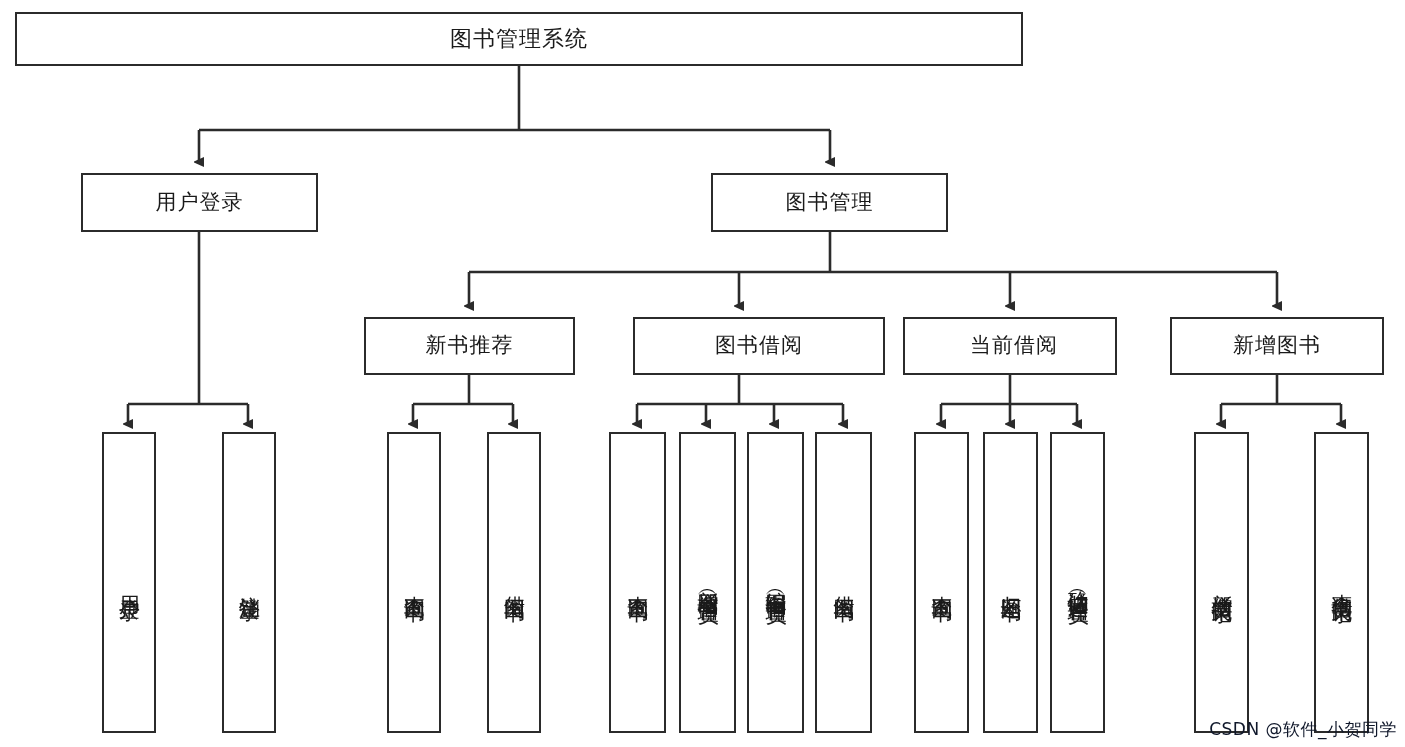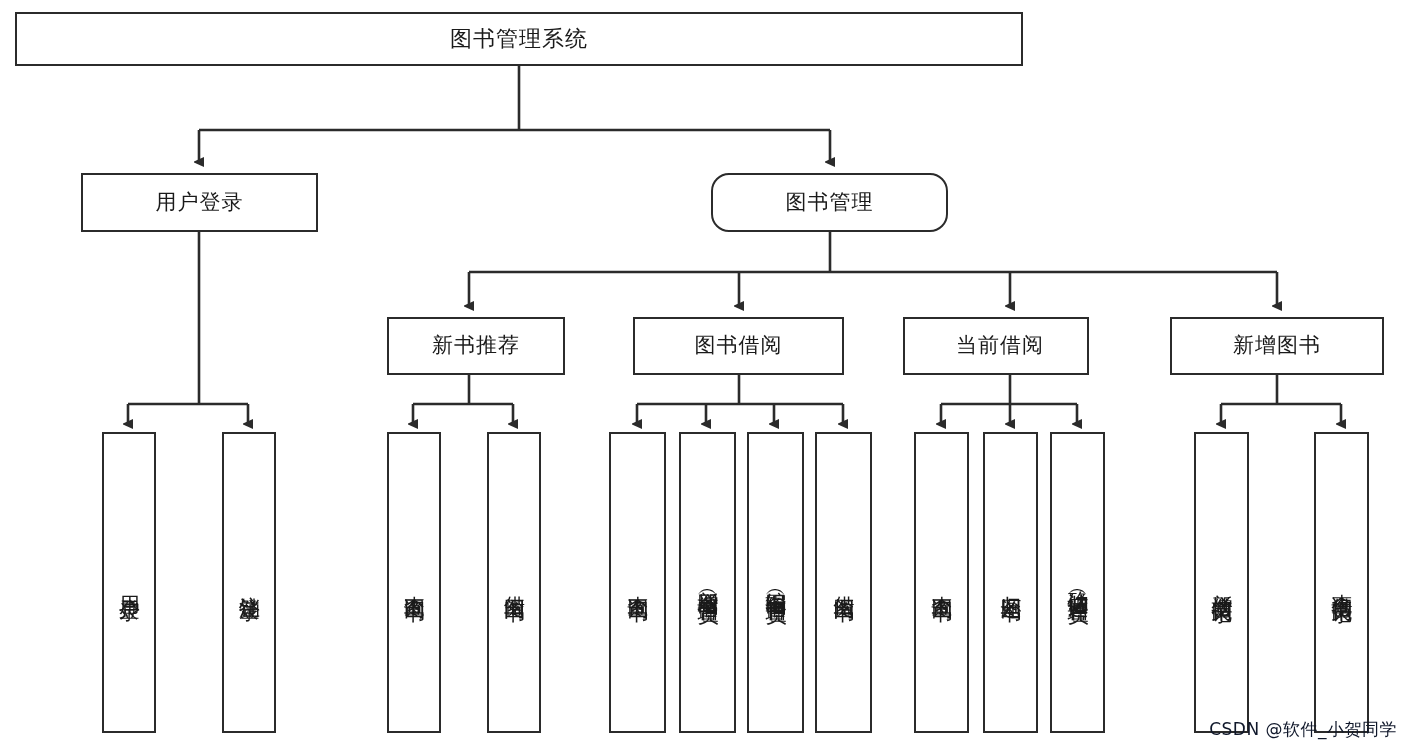--- a/index.html
+++ b/index.html
@@ -125,31 +125,31 @@
     </g>
   </svg>
 
   <div class="node h root" style="left:15px; top:12px; width:1008px; height:54px;">
     <span>图书管理系统</span>
   </div>
 
   <div class="node h" style="left:81px; top:173px; width:237px; height:59px;">
     <span>用户登录</span>
   </div>
-  <div class="node h" style="left:711px; top:173px; width:237px; height:59px;border-radius:18px;">
+  <div class="node h" style="left:711px; top:173px; width:237px; height:59px;">
     <span>图书管理</span>
   </div>
 
-  <div class="node h" style="left:364px; top:317px; width:178px; height:58px;margin-left:23px;">
+  <div class="node h" style="left:364px; top:317px; width:211px; height:58px;">
     <span>新书推荐</span>
   </div>
-  <div class="node h" style="left:633px; top:317px; width:211px; height:58px;">
+  <div class="node h" style="left:633px; top:317px; width:252px; height:58px;">
     <span>图书借阅</span>
   </div>
-  <div class="node h" style="left:903px; top:317px; width:186px; height:58px;padding-left:8px;">
+  <div class="node h" style="left:903px; top:317px; width:214px; height:58px;padding-left:8px;">
     <span>当前借阅</span>
   </div>
   <div class="node h" style="left:1170px; top:317px; width:214px; height:58px;">
     <span>新增图书</span>
   </div>
 
   <div class="node v" style="left:102px; top:432px; width:54px; height:301px;">
     <span class="vtext">用户登录</span>
   </div>
   <div class="node v" style="left:222px; top:432px; width:54px; height:301px;">

